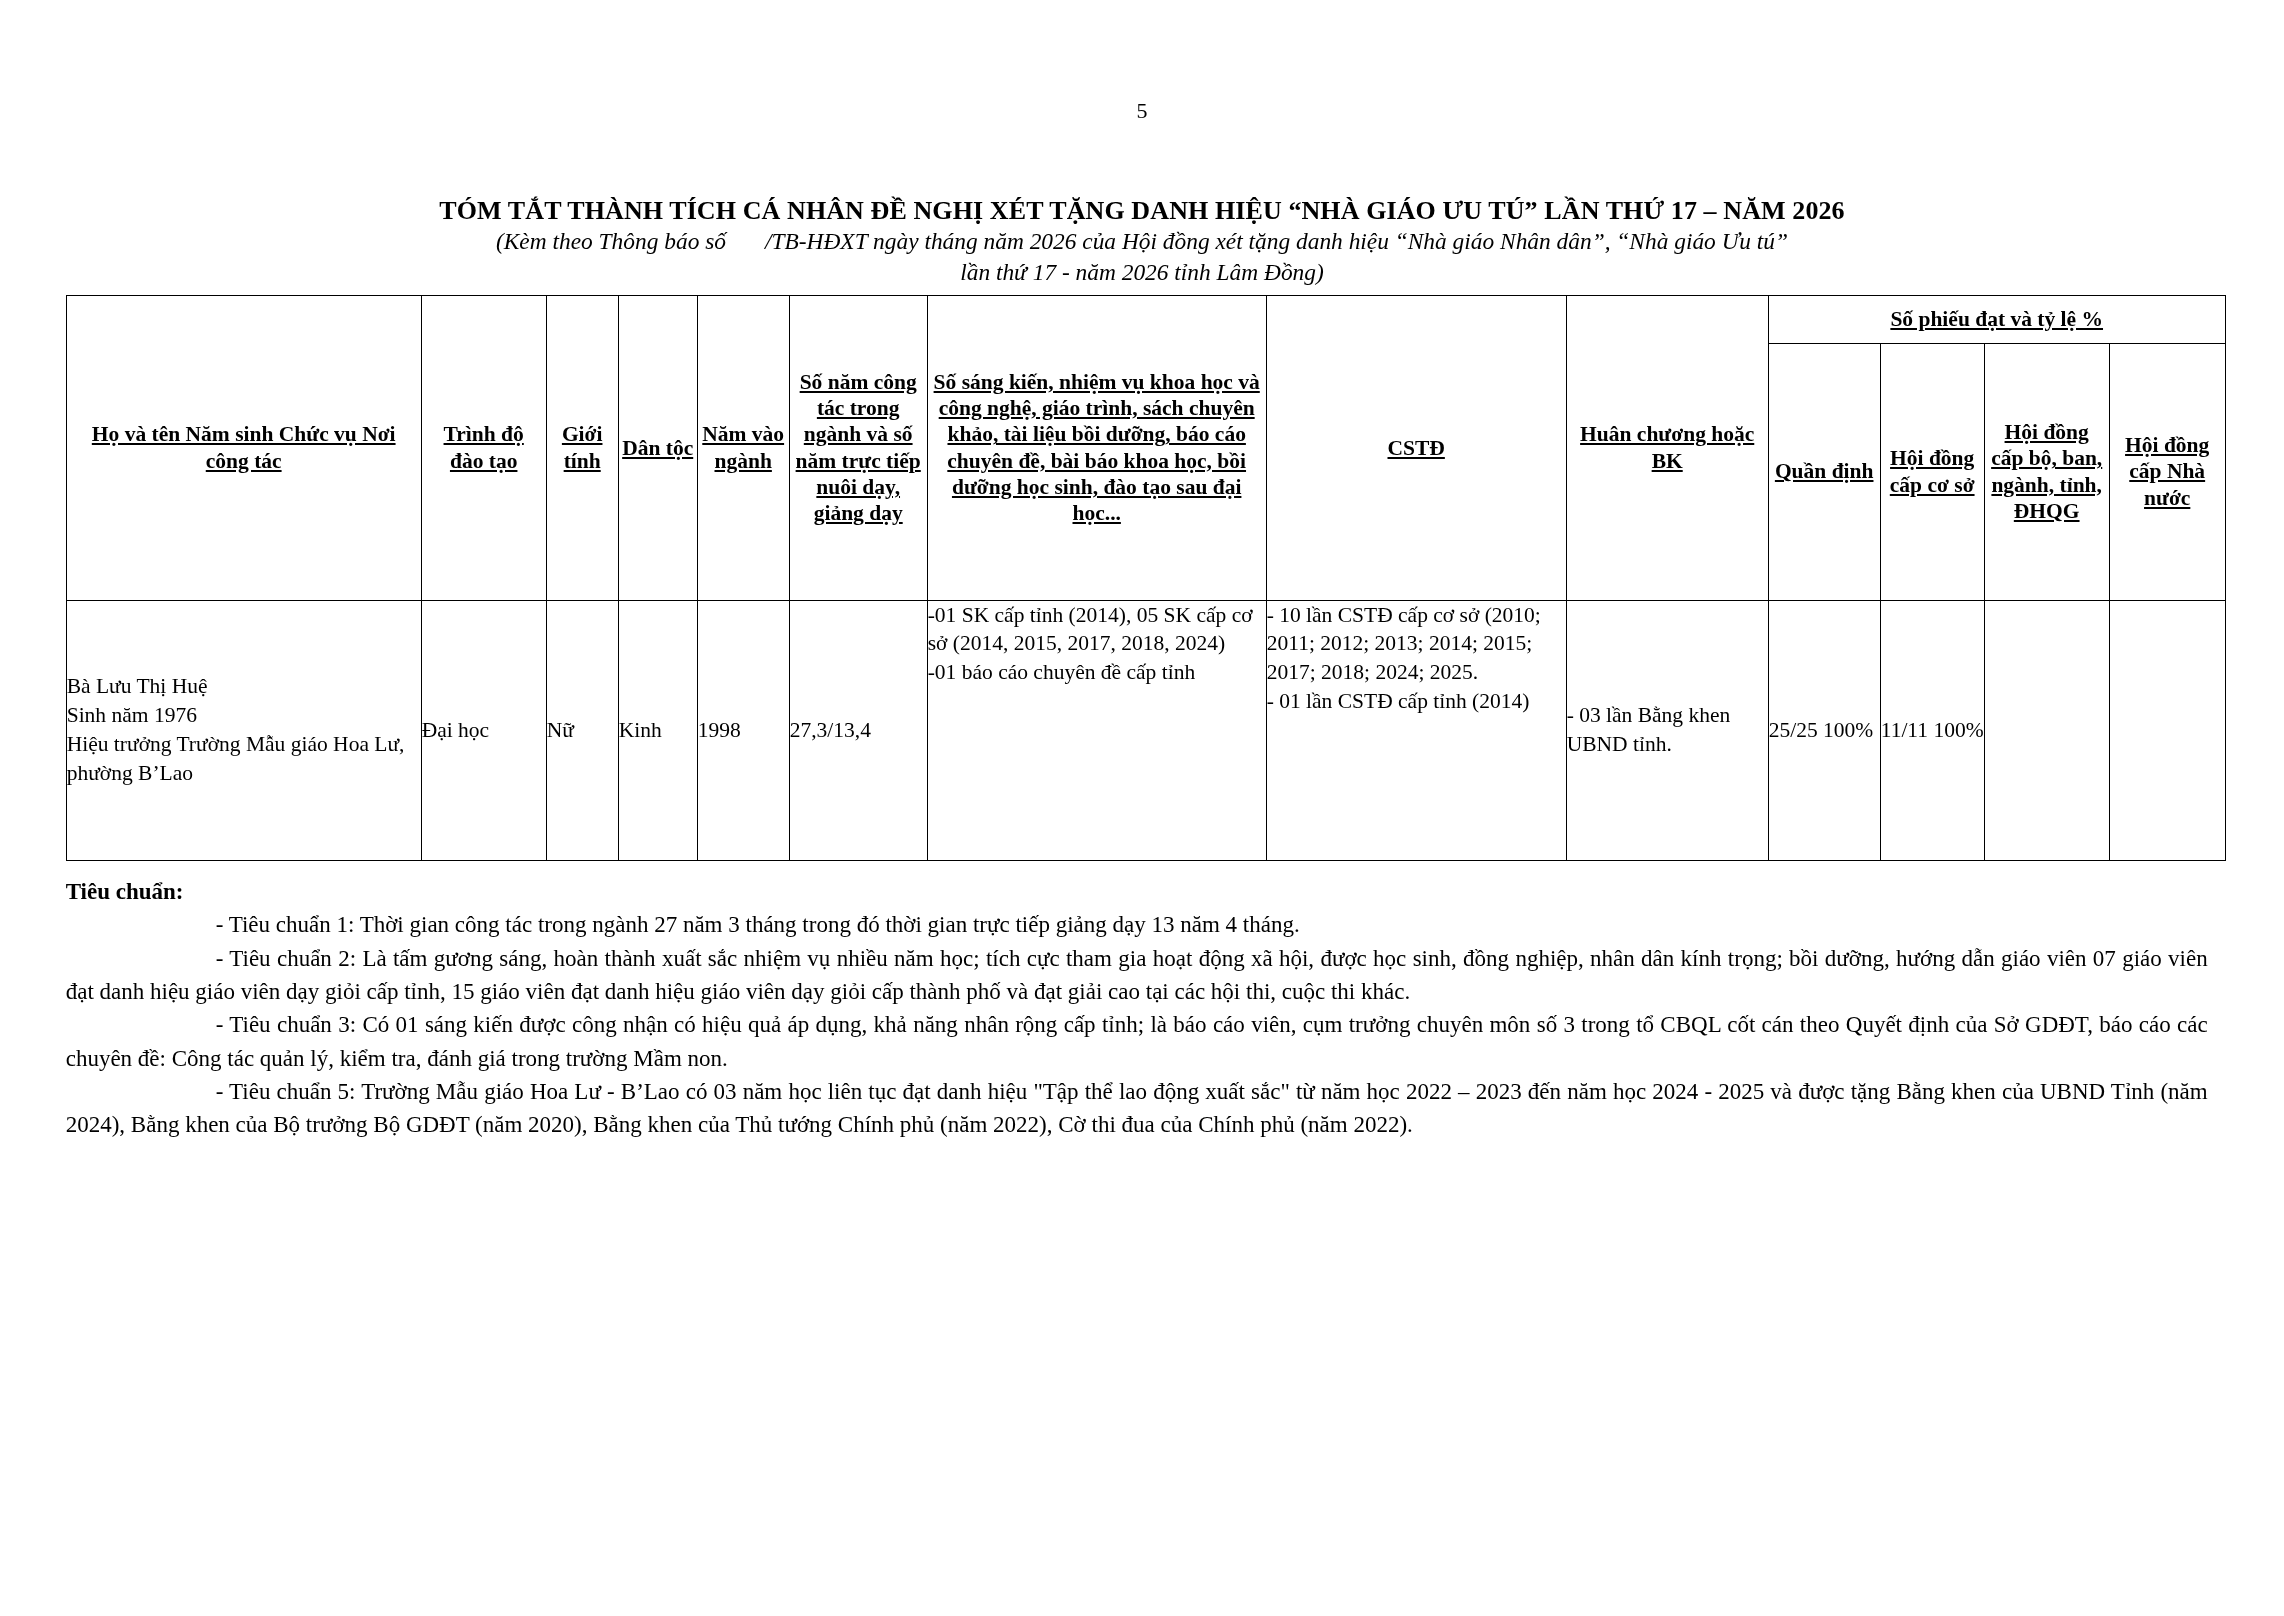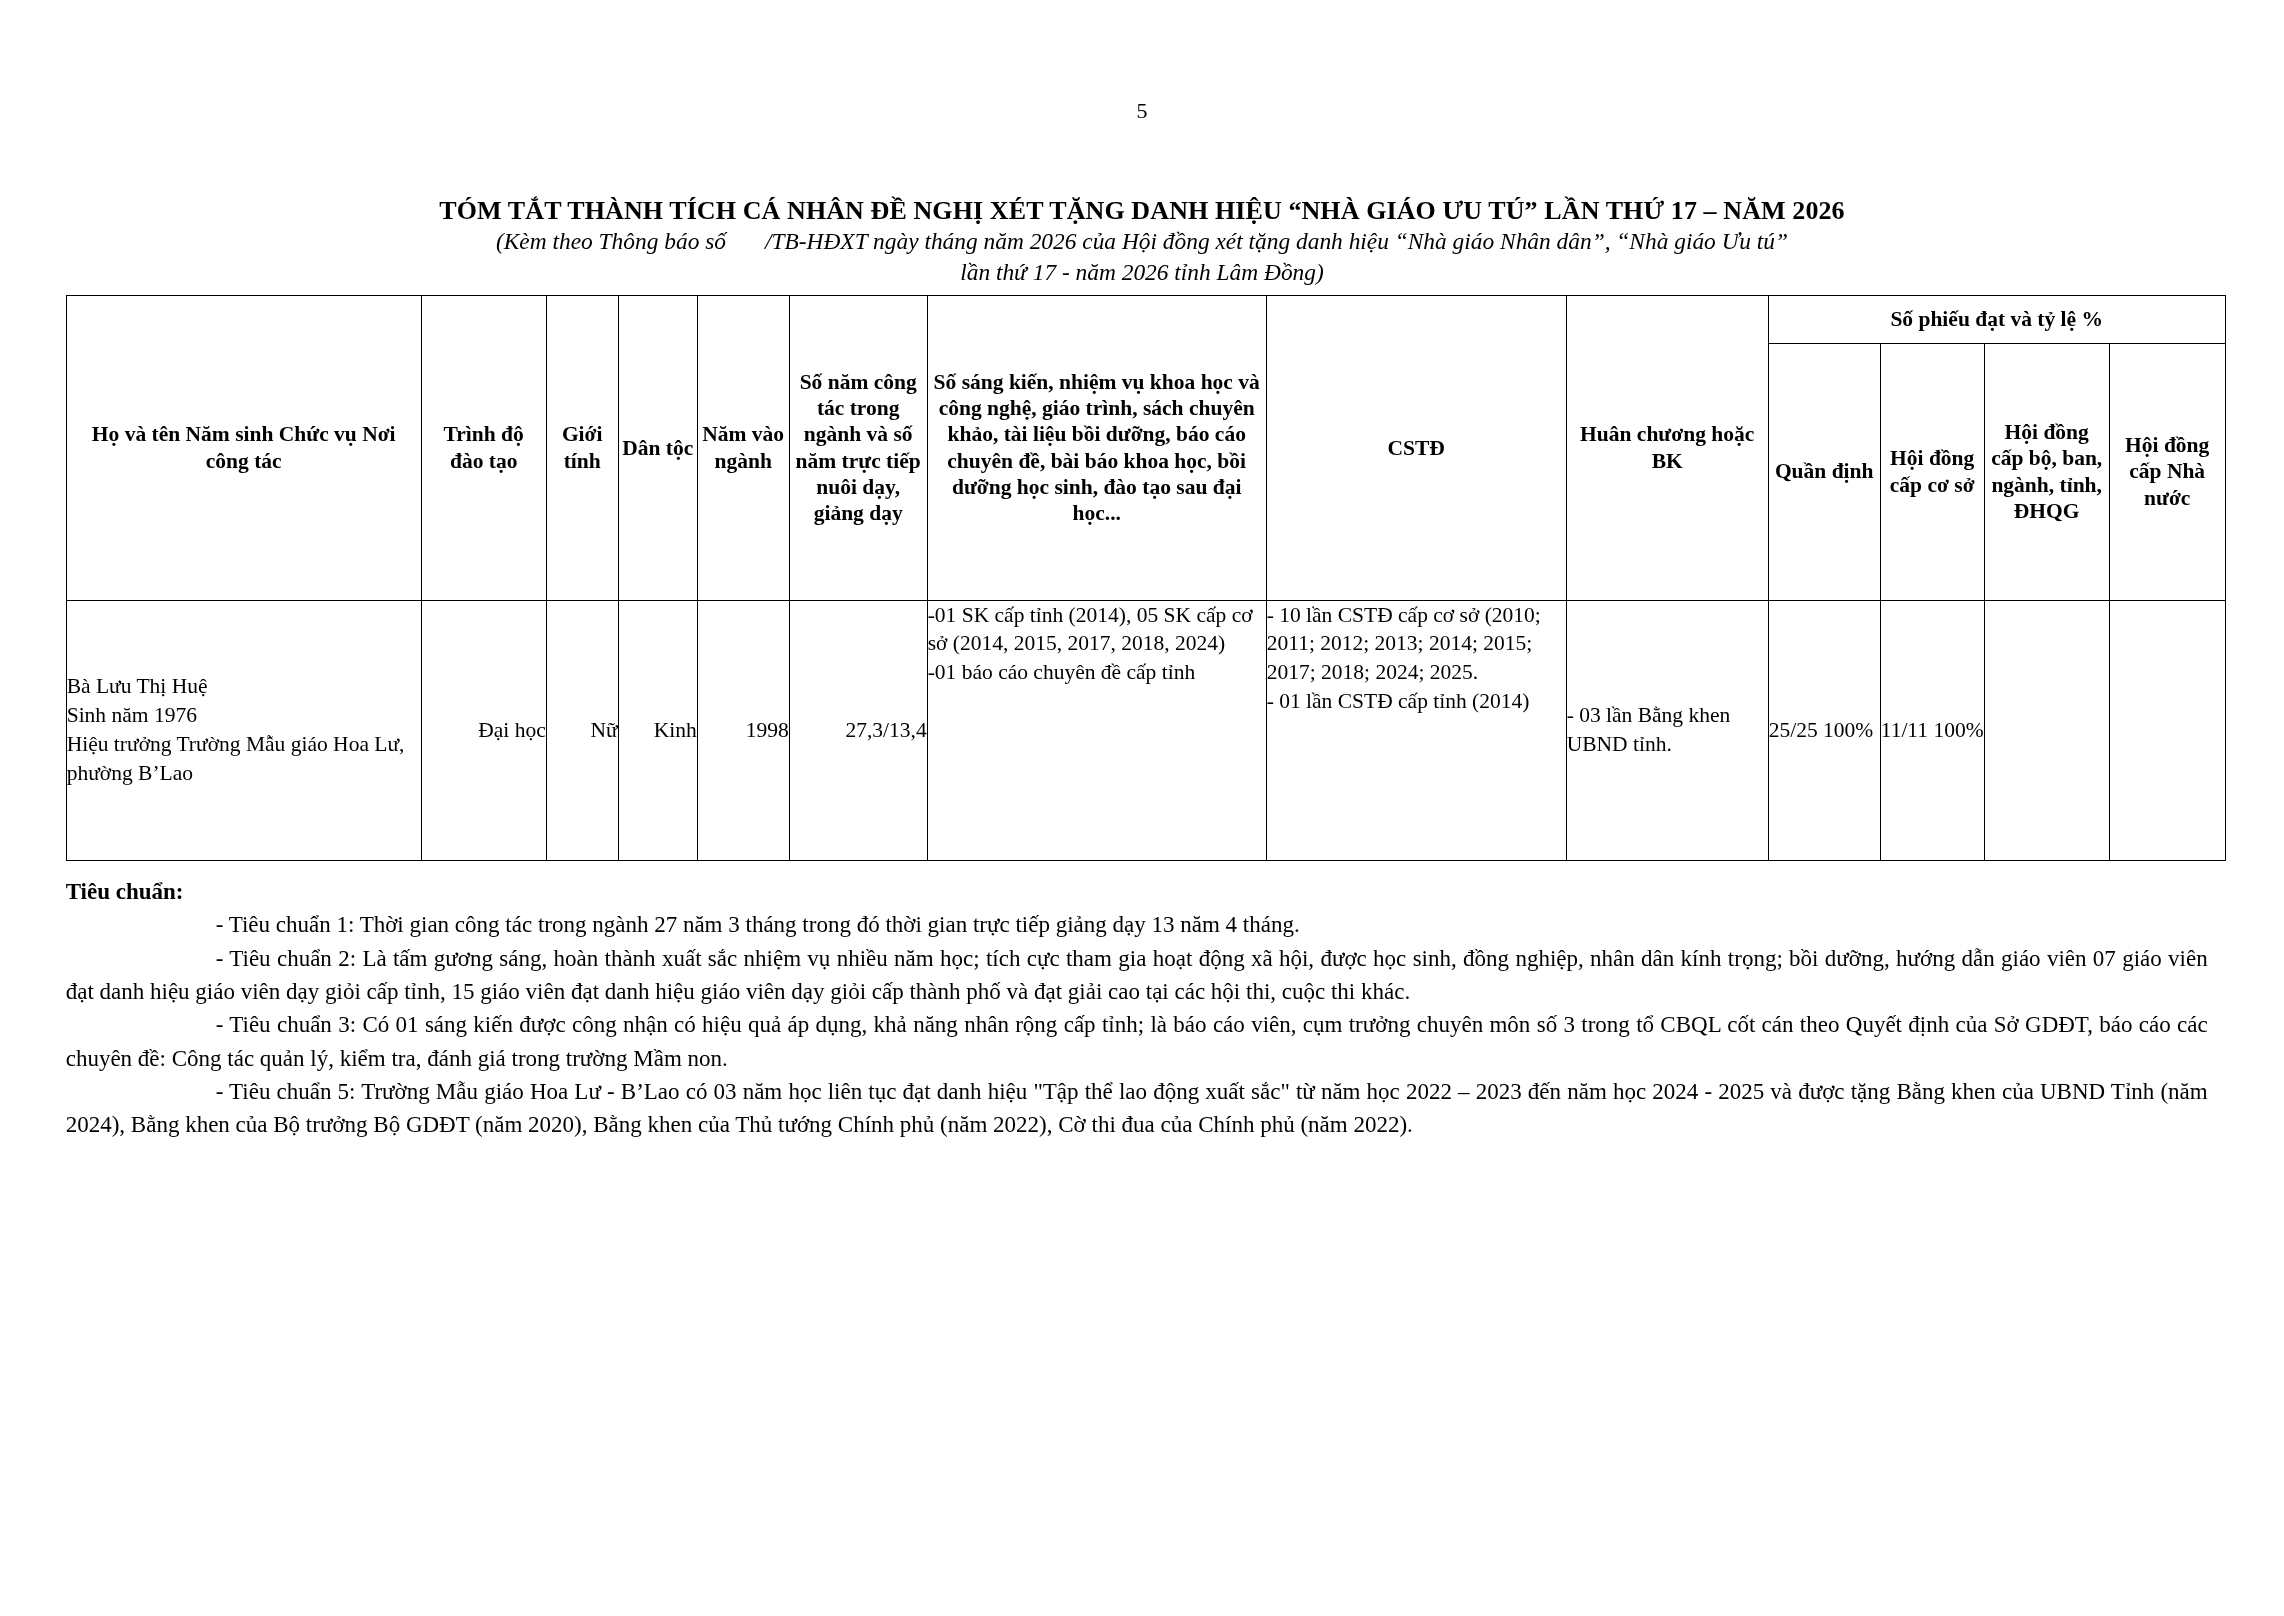--- a/index.html
+++ b/index.html
@@ -55,38 +55,39 @@
     border: 1.3px solid #000000;
     vertical-align: top;
     padding: 0;
   }
   table.main th {
     font-weight: bold;
     vertical-align: middle;
     font-size: 21.5px;
     line-height: 1.22;
     padding: 3.9px 2.6px;
+    text-decoration: underline;
   }
   .hdr-tall {
     height: 296px;
   }
   td.cell {
     font-size: 21.5px;
     line-height: 1.34;
     padding: 5.2px 6.5px 6.5px 6.5px;
     vertical-align: top;
     margin-left: 44px;
   }
   td.cell.mid {
     vertical-align: middle;
     text-align: left;
   }
   td.cell.center {
     vertical-align: middle;
-    text-align: right;
+    text-align: left;
   }
   .body-row {
     height: 260px;
   }
   .criteria {
     margin-top: 14.3px;
     font-size: 23px;
     line-height: 1.45;
     text-align: justify;
     width: 2142px;

